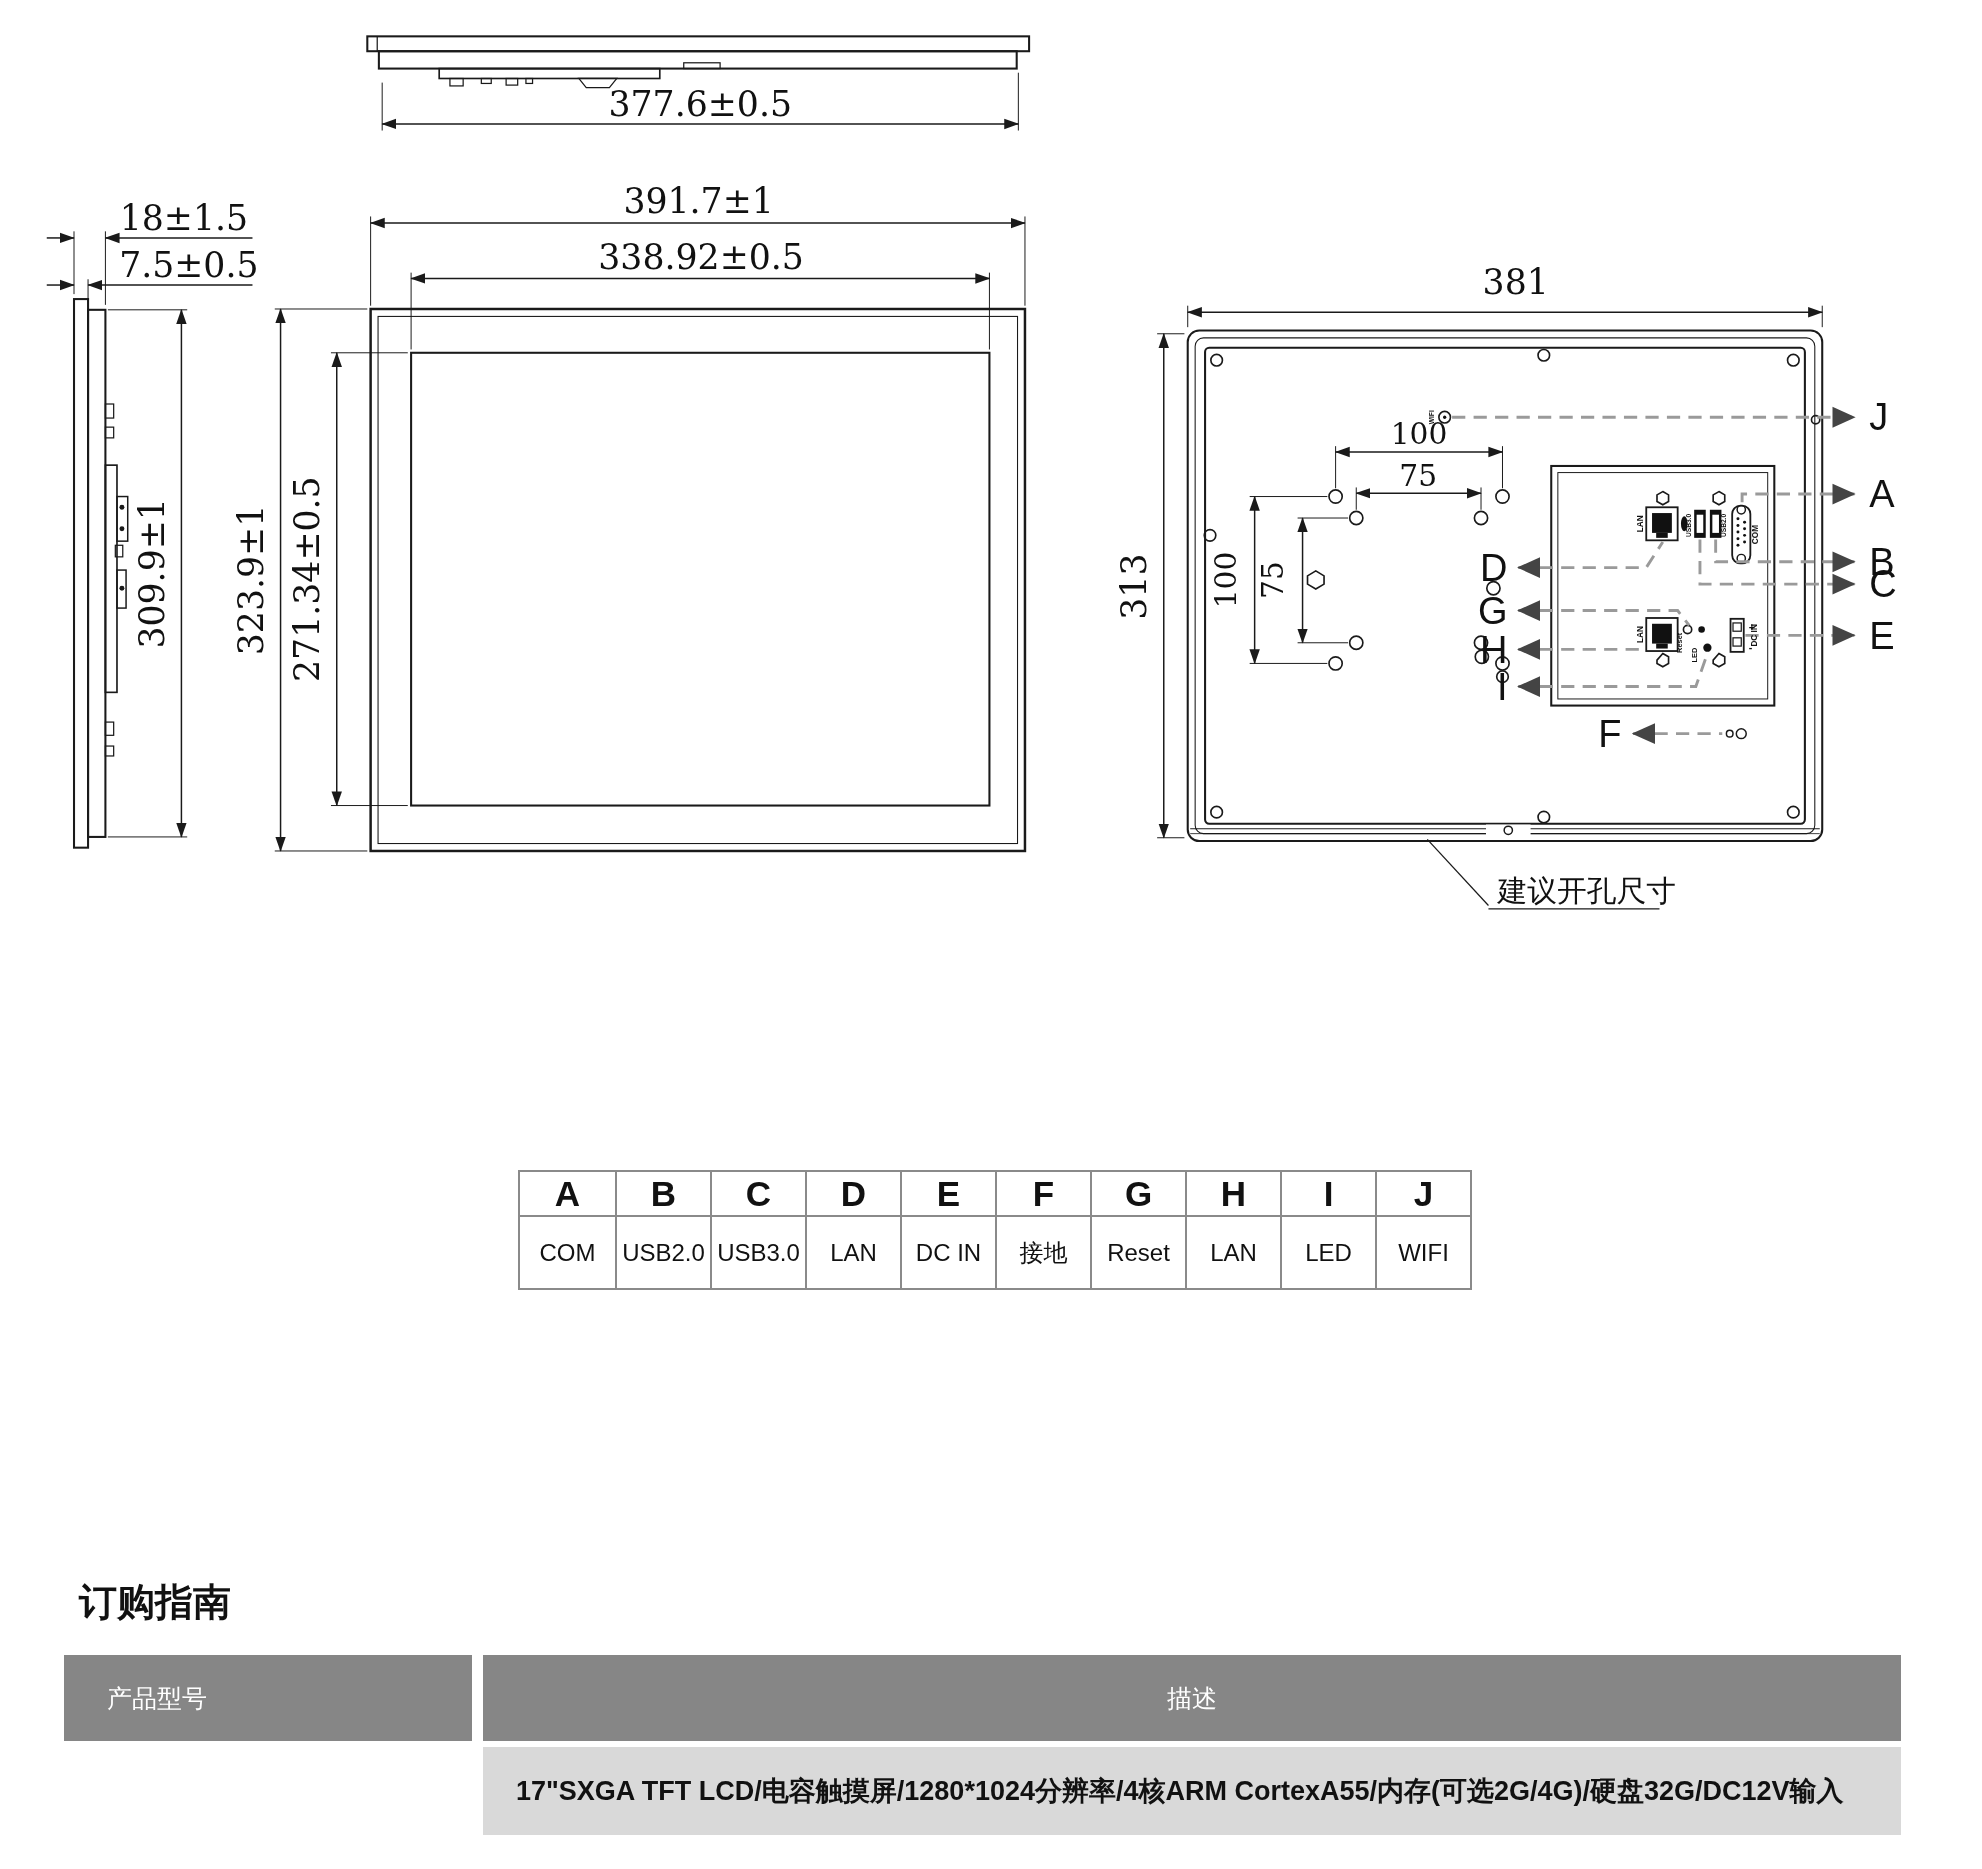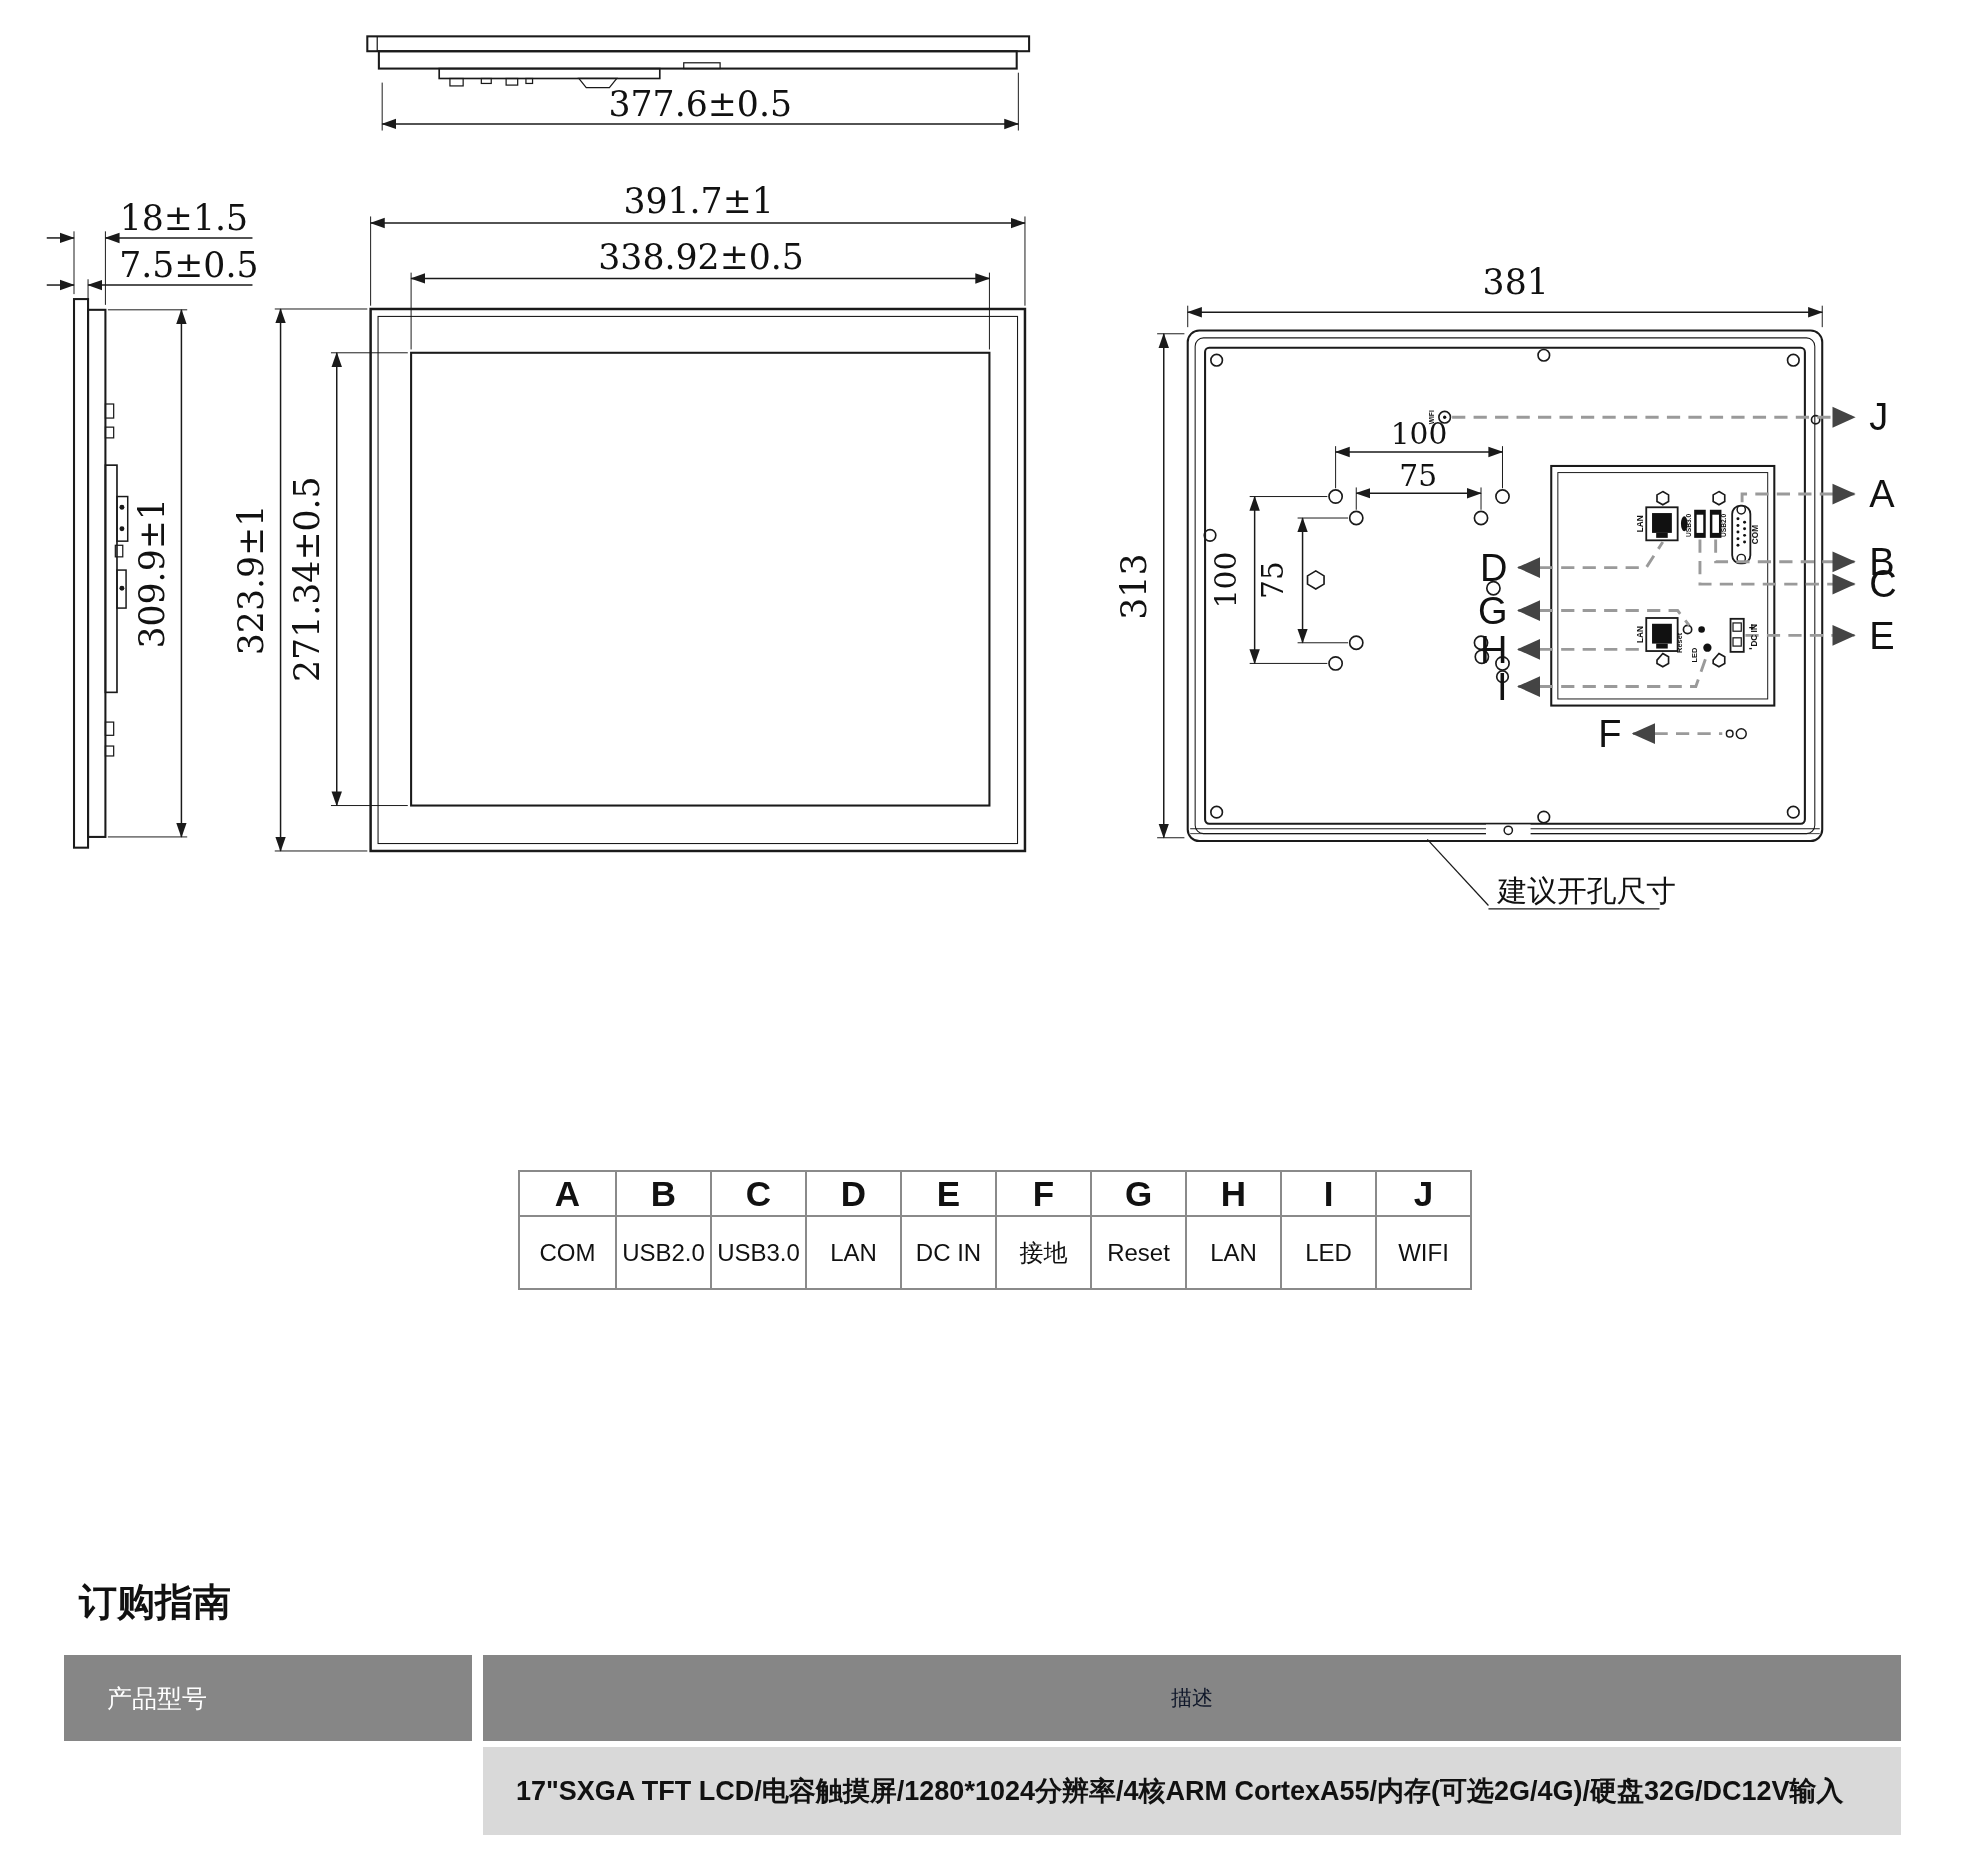--- a/index.html
+++ b/index.html
@@ -16,22 +16,22 @@
           grid-template-columns:repeat(10,95px);border:2.5px solid #8a8a8a;background:#fff;}
   .lg-c{display:flex;align-items:center;justify-content:center;border-left:2.5px solid #8a8a8a;}
   .lg-c.first{border-left:none;}
   .lg-h{height:43px;font-size:35px;font-weight:600;}
   .lg-v{height:71px;font-size:24px;font-weight:500;border-top:2.5px solid #8a8a8a;}
   
   .order-head{position:absolute;left:47px;top:1577px;font-size:38px;font-weight:bold;color:#111;margin-left:32px;}
   .ocell{position:absolute;display:flex;align-items:center;}
   .o-model-h{left:64px;top:1655px;width:408px;height:86px;background:#868686;color:#fff;
              font-size:25px;padding-left:43px;box-sizing:border-box;}
-  .o-desc-h{left:483px;top:1655px;width:1418px;height:86px;background:#868686;color:#0f172a;
-            font-size:21px;justify-content:center;}
+  .o-desc-h{left:483px;top:1655px;width:1418px;height:86px;background:#868686;color:#ffffff;
+            font-size:25px;justify-content:center;}
   .o-model-v{left:64px;top:1747px;width:408px;height:88px;background:#8e8e8e;color:#fff;
              font-size:26.5px;padding-left:73px;box-sizing:border-box;}
   .o-desc-v{left:483px;top:1747px;width:1418px;height:88px;background:#d9d9d9;color:#111;
             font-size:27px;font-weight:600;padding-left:33px;box-sizing:border-box;}
 </style>
 </head>
 <body>
 
 <div id="canvas">
 

